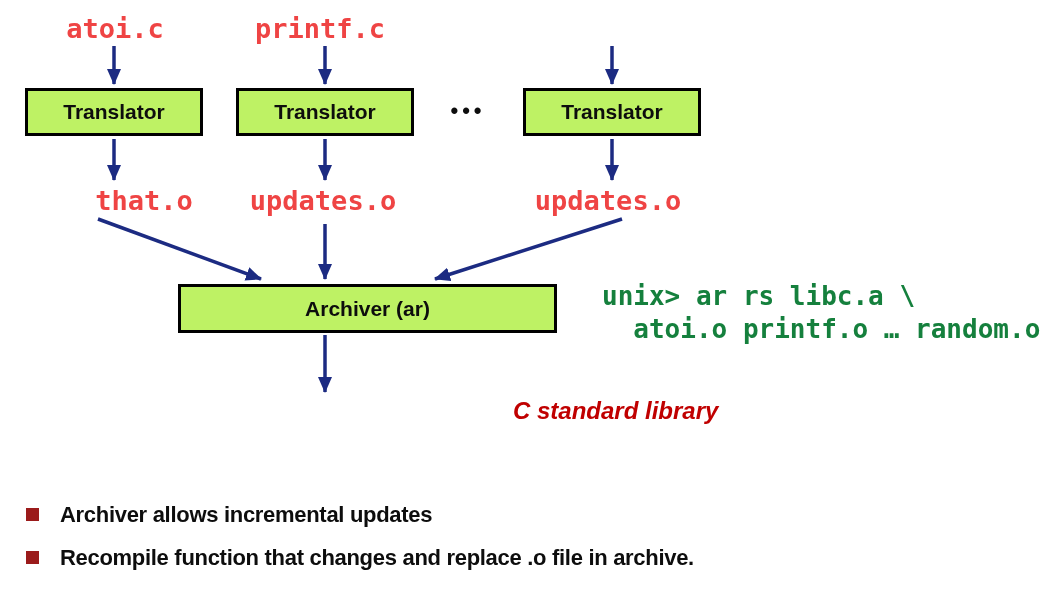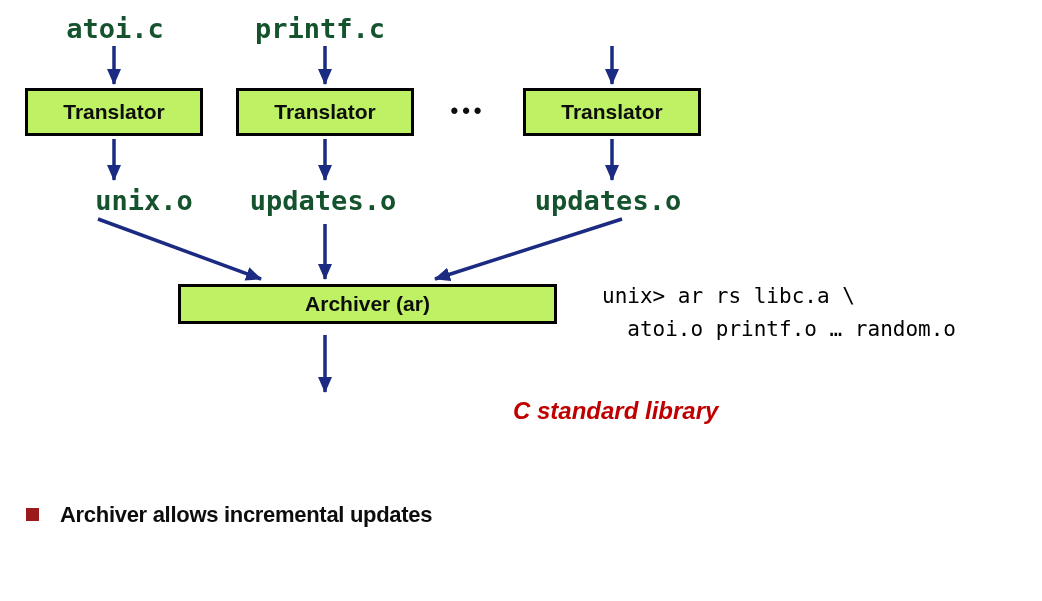--- a/index.html
+++ b/index.html
@@ -4,38 +4,38 @@
 <style>
   html,body { margin:0; padding:0; background:#ffffff; }
   .slide {
     position:relative; width:1042px; height:601px; background:#ffffff;
     overflow:hidden; font-family:"Liberation Sans", sans-serif;
   }
   .arrows { position:absolute; left:0; top:0; width:1042px; height:601px; }
 
   .label-mono {
     position:absolute; font-family:"DejaVu Sans Mono", monospace;
-    font-weight:bold; font-size:27px; color:#14532d;
+    font-weight:bold; font-size:27px; color:#ef4444;
     transform:translateX(-50%); white-space:nowrap; line-height:1;
   }
   .box {
     position:absolute; background:#bef264; border:3px solid #000000;
     display:flex; align-items:center; justify-content:center;
     font-family:"Liberation Sans", sans-serif; font-weight:bold;
     font-size:21px; color:#0d0d0d; box-sizing:border-box;
   }
   .dots {
     position:absolute; left:468px; top:98px; transform:translateX(-50%);
     font-size:22px; font-weight:bold; letter-spacing:4px; color:#0d0d0d;
     font-family:"Liberation Sans", sans-serif;
   }
   .code {
     position:absolute; left:602px; top:280px; margin:0;
-    font-family:"DejaVu Sans Mono", monospace; font-weight:normal;
-    font-size:21px; line-height:33px; color:#000000; white-space:pre;
+    font-family:"DejaVu Sans Mono", monospace; font-weight:bold;
+    font-size:26px; line-height:33px; color:#15803d; white-space:pre;
   }
   .caption {
     position:absolute; left:513px; top:397px;
     font-family:"Liberation Sans", sans-serif; font-weight:bold;
     font-style:italic; font-size:24px; color:#c00000; white-space:nowrap;
   }
   .bullets { position:absolute; left:26px; top:502px; margin:0; padding:0; list-style:none; }
   .bullets li {
     display:flex; align-items:flex-start; margin-bottom:17px;
     font-family:"Liberation Sans", sans-serif; font-weight:bold;
@@ -76,33 +76,37 @@
   </div>
   <div class="box" style="left:236px; top:88px; width:178px; height:48px;">
     <span>Translator</span>
   </div>
   <div class="box" style="left:523px; top:88px; width:178px; height:48px;">
     <span>Translator</span>
   </div>
 
   <div class="dots">•••</div>
 
-  <div class="label-mono" style="left:144px; top:187px;">unix.o</div>
+  <div class="label-mono" style="left:144px; top:187px;">that.o</div>
   <div class="label-mono" style="left:323px; top:187px;">updates.o</div>
   <div class="label-mono" style="left:608px; top:187px;">updates.o</div>
 
-  <div class="box" style="left:178px; top:284px; width:379px; height:40px;">
+  <div class="box" style="left:178px; top:284px; width:379px; height:49px;">
     <span>Archiver (ar)</span>
   </div>
 
   <pre class="code">unix&gt; ar rs libc.a \
   atoi.o printf.o … random.o</pre>
 
   <div class="caption">C standard library</div>
 
   <ul class="bullets">
     <li>
       <span class="bullet-square"></span>
       <span>Archiver allows incremental updates</span>
     </li>
+    <li>
+      <span class="bullet-square"></span>
+      <span>Recompile function that changes and replace .o file in archive.</span>
+    </li>
   </ul>
 
 </div>
 
 </body></html>

